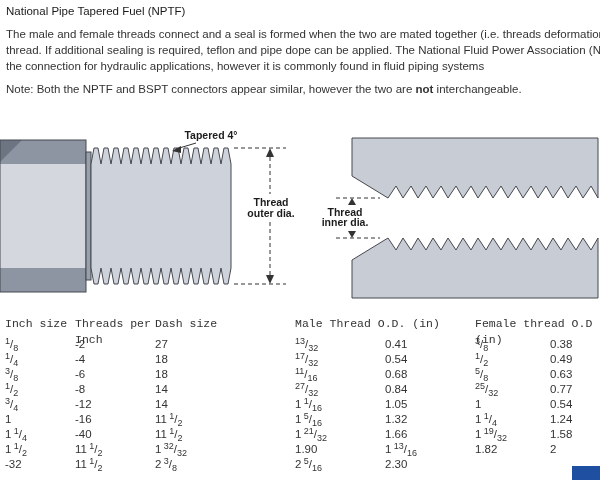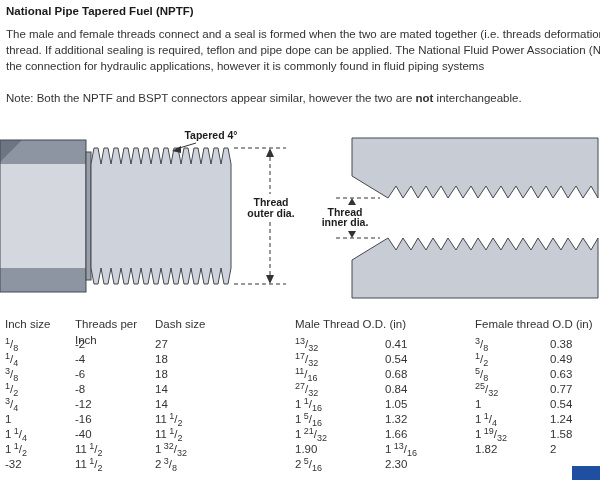--- a/index.html
+++ b/index.html
@@ -1,34 +1,34 @@
 <!DOCTYPE html>
 <html><head>
 <meta charset="utf-8">
 <style>
   * { margin:0; padding:0; box-sizing:border-box; }
   html,body { width:600px; height:480px; overflow:hidden; background:#fff;
               font-family:"Liberation Sans", sans-serif; }
   .page { position:relative; width:600px; height:480px; background:#fff; }
 
   .text-block { position:absolute; top:5px; left:6px; width:594px; }
-  .title { font-size:11.5px; font-weight:bold; color:#1a1a1a; margin-bottom:9px; }
+  .title { font-size:11.5px; font-weight:normal; color:#1a1a1a; margin-bottom:9px; }
   .para-line { font-size:11.5px; color:#333; line-height:16px;
                white-space:nowrap; overflow:hidden; }
-  .note-line { margin-top:18px; font-size:11.5px; color:#333; white-space:nowrap; }
+  .note-line { margin-top:9px; font-size:11.5px; color:#333; white-space:nowrap; }
   .note-line b { font-weight:bold; }
 
   svg.diagram { position:absolute; top:116px; left:0; }
   svg.diagram text { font-family:"Liberation Sans", sans-serif; font-size:10.5px;
                      font-weight:bold; fill:#1c1c1c; }
 
   .thread-table { position:absolute; top:316px; left:5px; width:595px;
                   font-size:11.5px; color:#333; }
   .t-head { display:grid; grid-template-columns:70px 80px 140px 180px 125px;
-            height:16px; line-height:16px; margin-bottom:5px; }
+            height:16px; line-height:16px; margin-bottom:5px;font-family:Liberation Mono, monospace; }
   .t-body { display:grid; grid-template-columns:70px 80px 140px 90px 90px 75px 50px;
             grid-auto-rows:15px; }
   .t-body .cell { line-height:15px; white-space:nowrap; }
   .t-body .cell sup { font-size:9px; vertical-align:baseline; position:relative; top:-4px; }
   .t-body .cell sub { font-size:9px; vertical-align:baseline; position:relative; top:3px; }
 
   .corner-accent { position:absolute; right:0; bottom:0; width:28px; height:14px; }
 </style>
 </head>
 <body>

